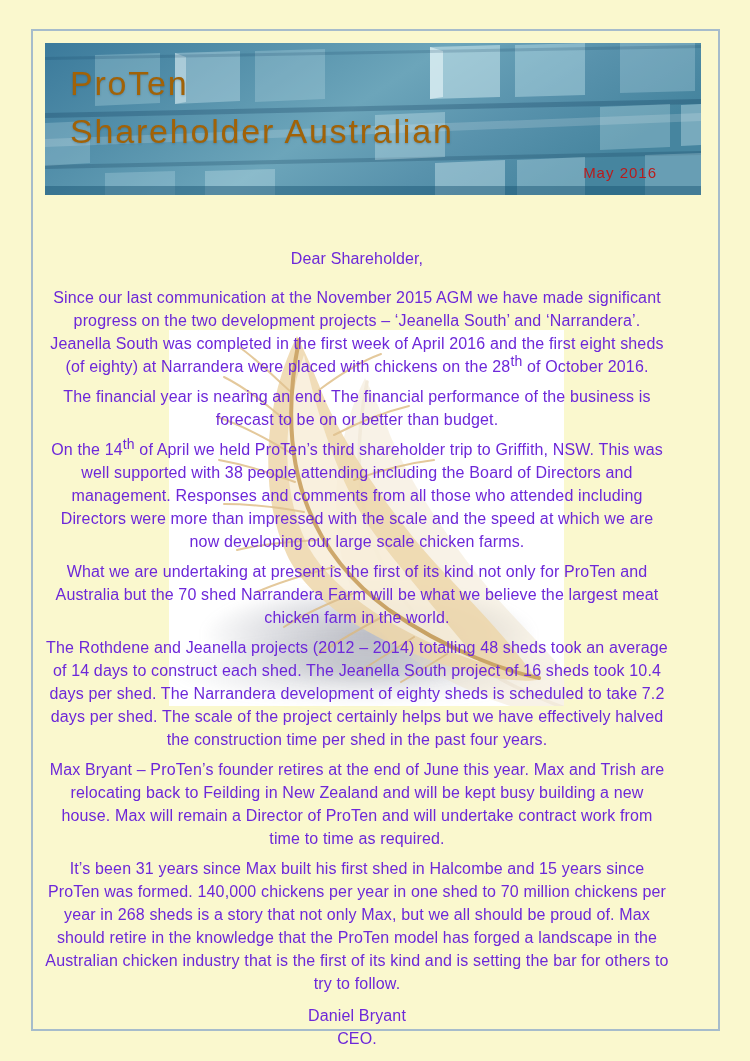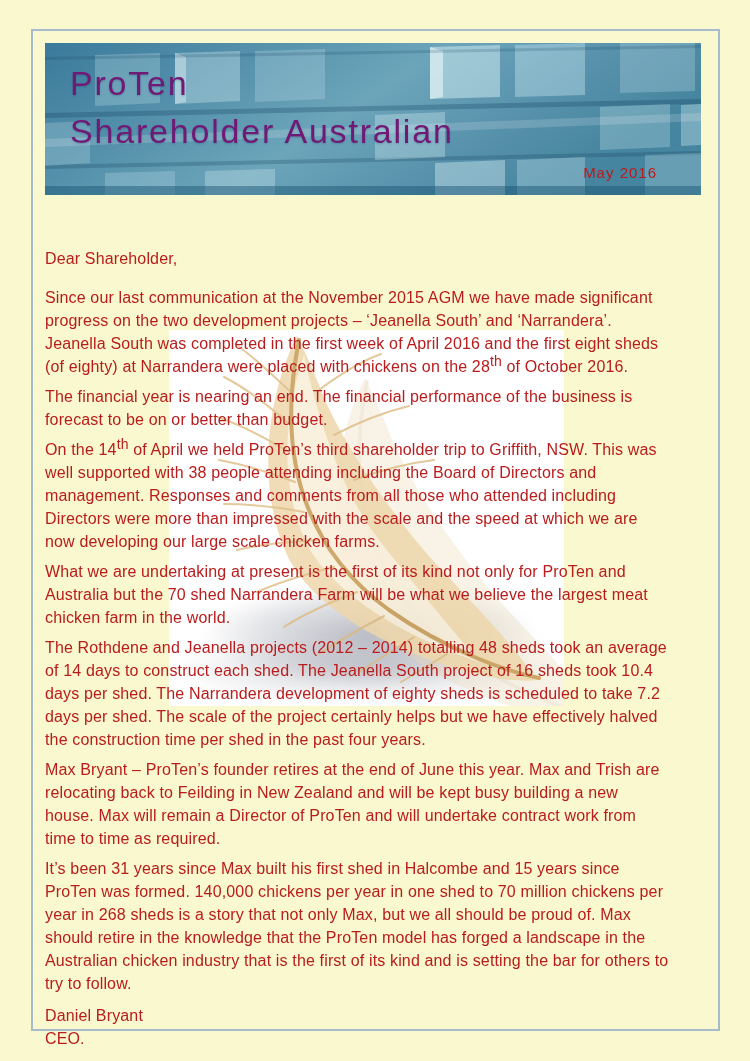--- a/index.html
+++ b/index.html
@@ -18,21 +18,21 @@
   }
   
   .banner {
     position:absolute; left:12px; top:12px;
     width:656px; height:152px;
     overflow:hidden;
   }
   .banner svg { display:block; width:100%; height:100%; }
   .banner-title {
     position:absolute; left:25px; top:16px;
-    color:#701a75;
+    color:#a16207;
     font-size:34px; line-height:48px;
     letter-spacing:1.8px; font-weight:400;
     text-shadow:0 1px 2px rgba(20,60,90,0.25);
     white-space:nowrap;
   }
   .banner-date {
     position:absolute; right:44px; bottom:14px;
     color:#b91c1c; font-size:15px; letter-spacing:1px;
   }
   
@@ -50,24 +50,25 @@
   }
   .smudge-b {
     position:absolute; left:-5px; top:305px; width:395px; height:70px;
     background:radial-gradient(ellipse at center, rgba(130,134,148,0.35) 0%, rgba(130,134,148,0) 70%);
     filter:blur(5px);
   }
   
   .content {
     position:absolute; left:12px; top:216px;
     width:624px;
-    color:#b91c1c;
+    color:#6d28d9;
     font-size:16px; line-height:23px;
     letter-spacing:0.15px;
     z-index:2;
+    text-align:center;
   }
   .content p { margin:0 0 7px 0; }
   .content p.greeting { margin-bottom:16px; }
   .content sup { font-size:14px; line-height:0; vertical-align:super; }
   .signature { margin-top:9px; }
   .signature div { line-height:23px; }
 </style>
 </head>
 <body>
 

